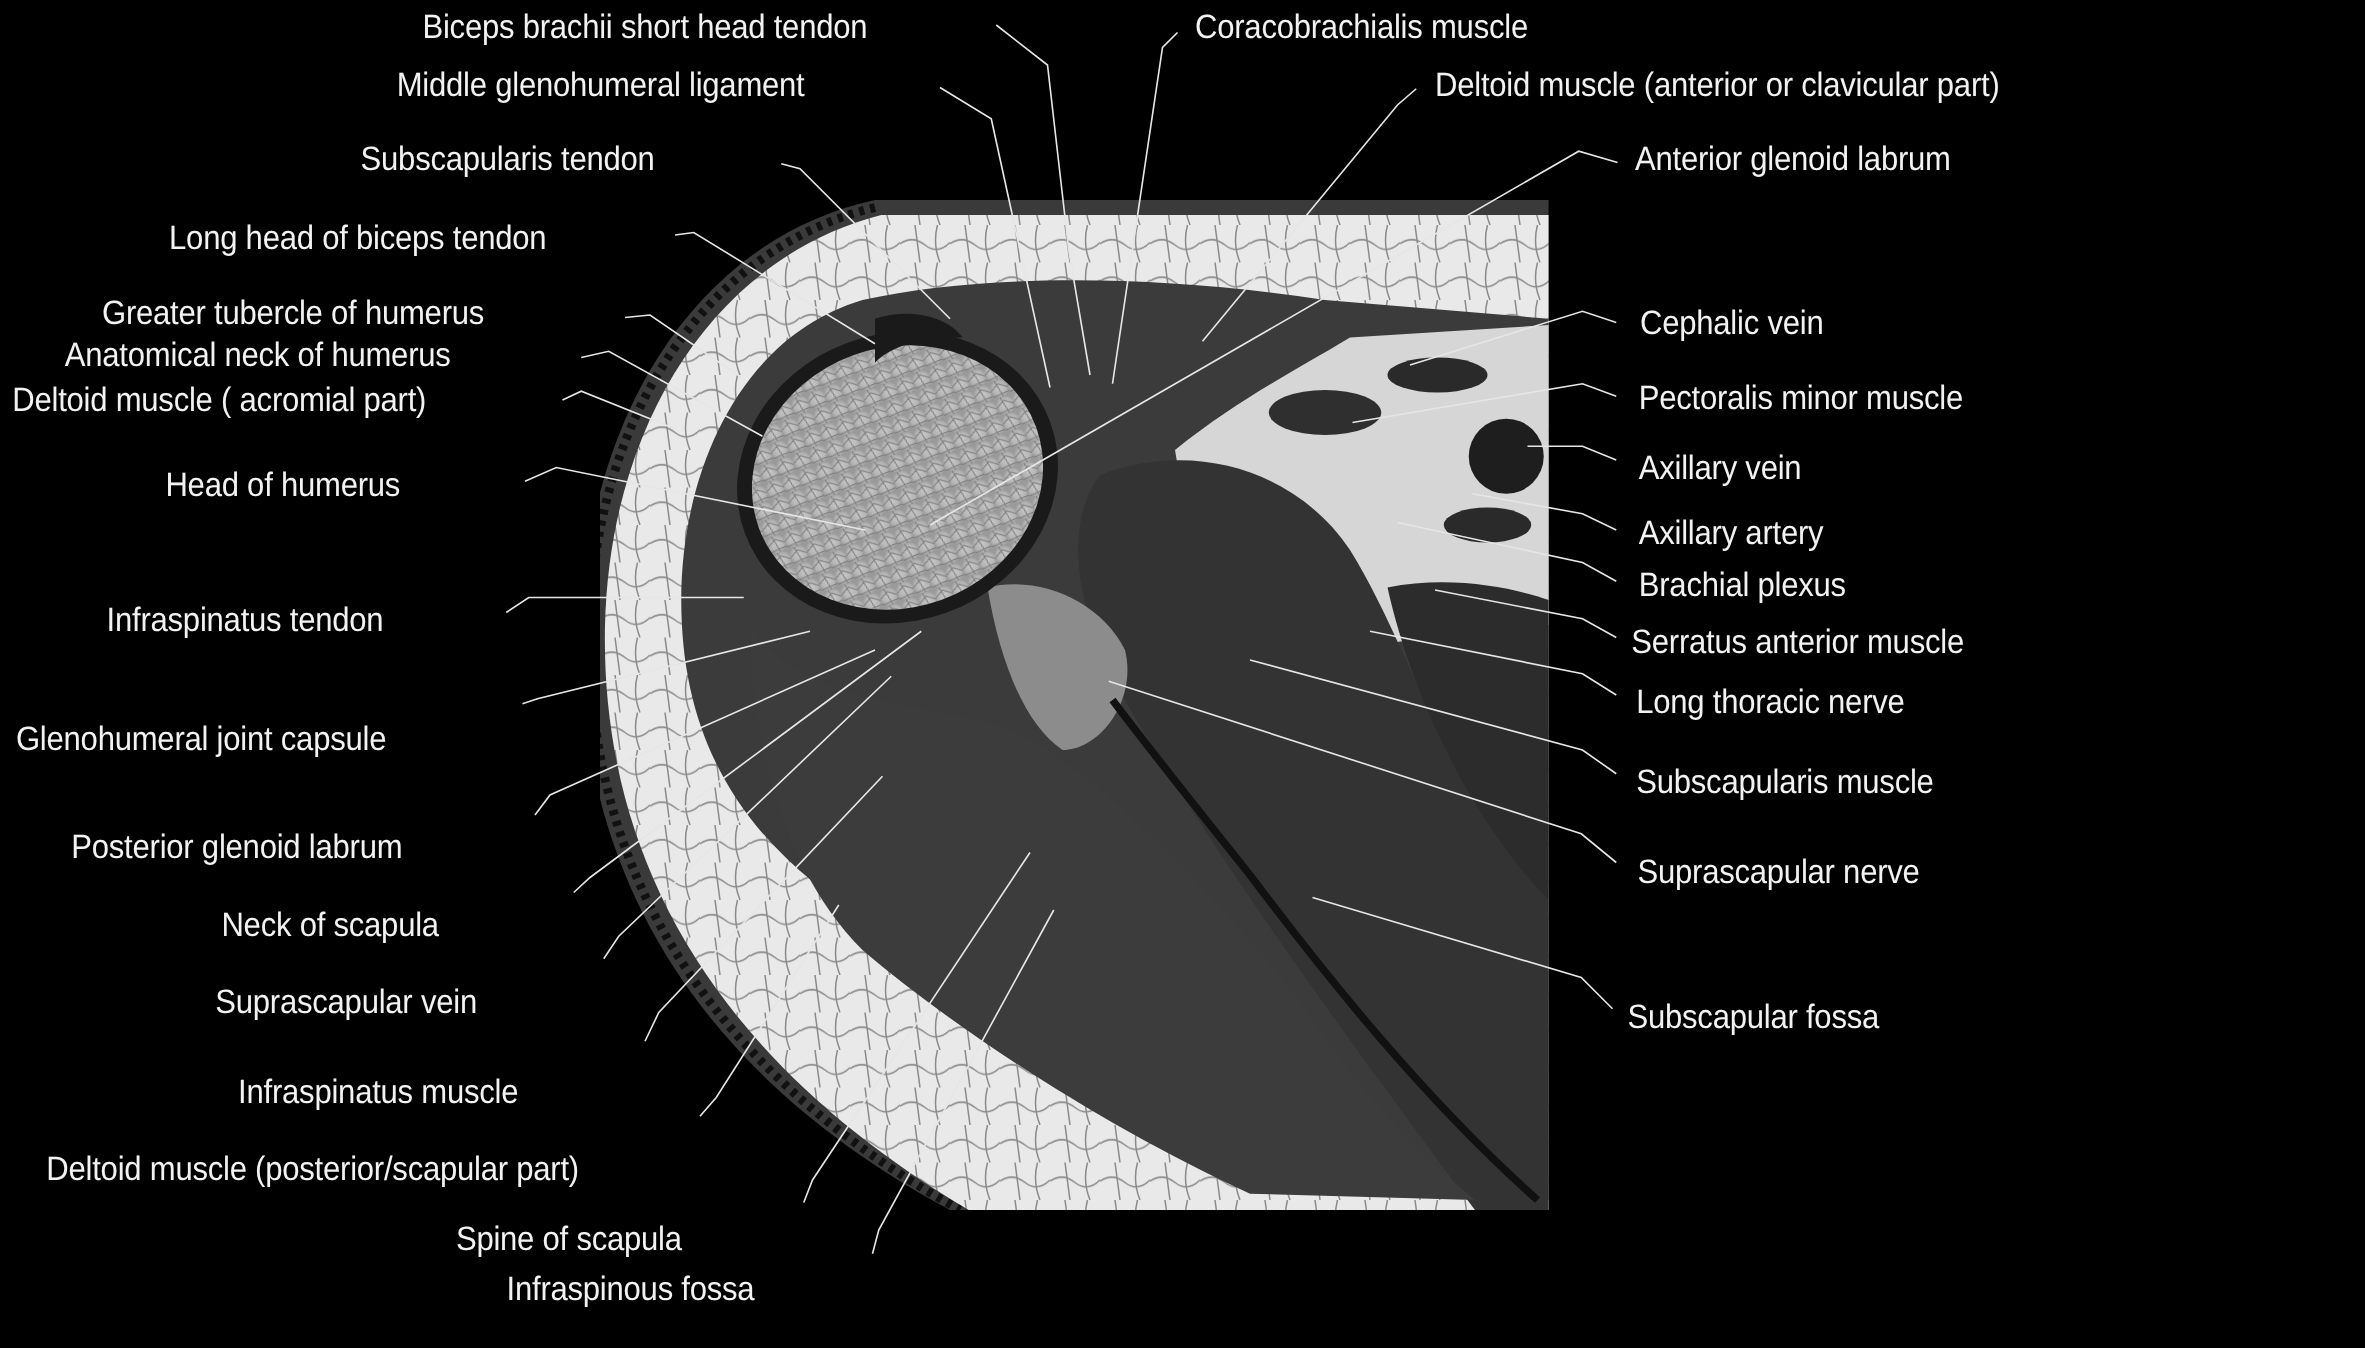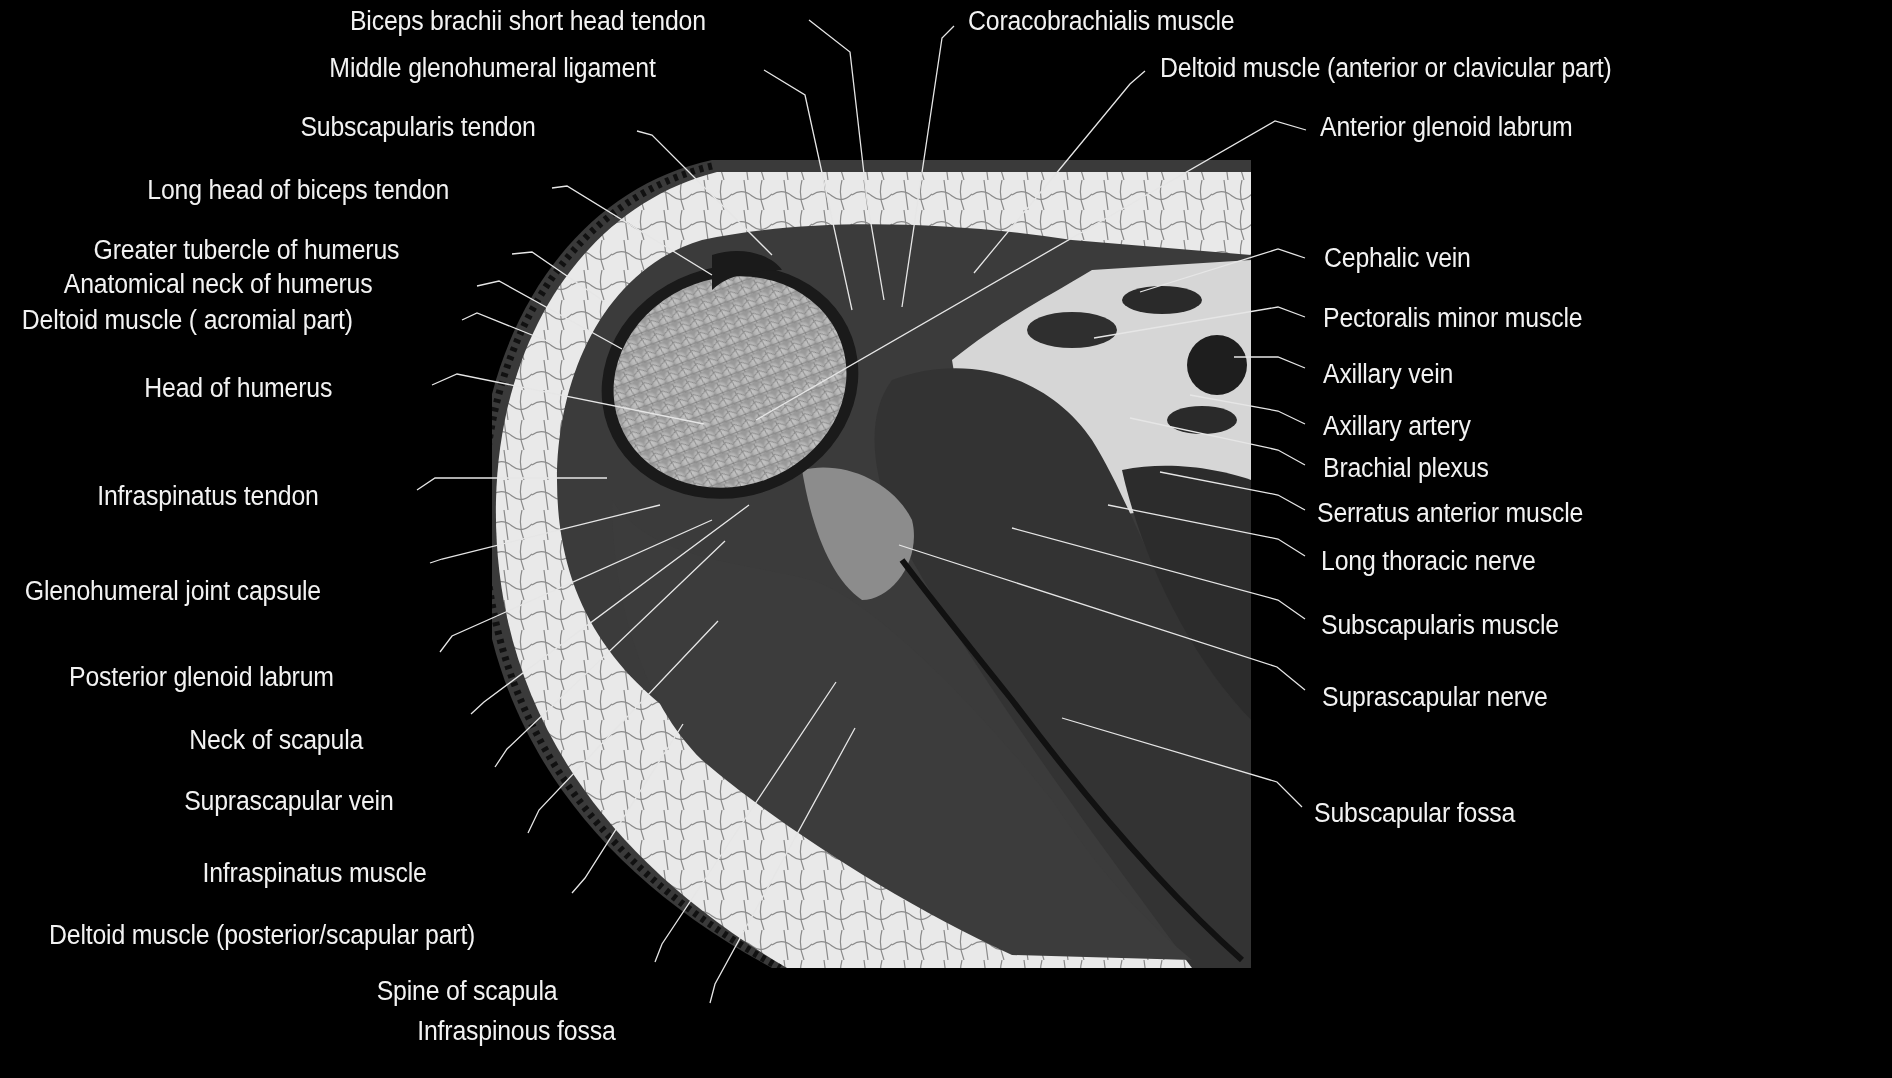--- a/index.html
+++ b/index.html
@@ -1,18 +1,18 @@
 <!DOCTYPE html>
 <html><head>
 <meta charset="utf-8">
 <style>
   html, body { margin: 0; padding: 0; background: #000; }
   body { width: 1892px; height: 1078px; position: relative; overflow: hidden;
          font-family: "Liberation Sans", "DejaVu Sans", sans-serif; }
-  #stage { position: absolute; left: 12px; top: 0; width: 1806px; height: 1078px; }
+  #stage { position: absolute; left: 0; top: 0; width: 1806px; height: 1078px; }
   #mri { position: absolute; left: 0; top: 0; }
   #leaders { position: absolute; left: 0; top: 0; pointer-events: none; }
   .label { position: absolute; color: #f2f2f2; font-size: 27px; white-space: nowrap;
            line-height: 30px; letter-spacing: -0.2px; transform: scaleX(0.92); }
   .label.left { transform-origin: right center; }
   .label.right { transform-origin: left center; }
 </style>
 </head>
 <body>
 

